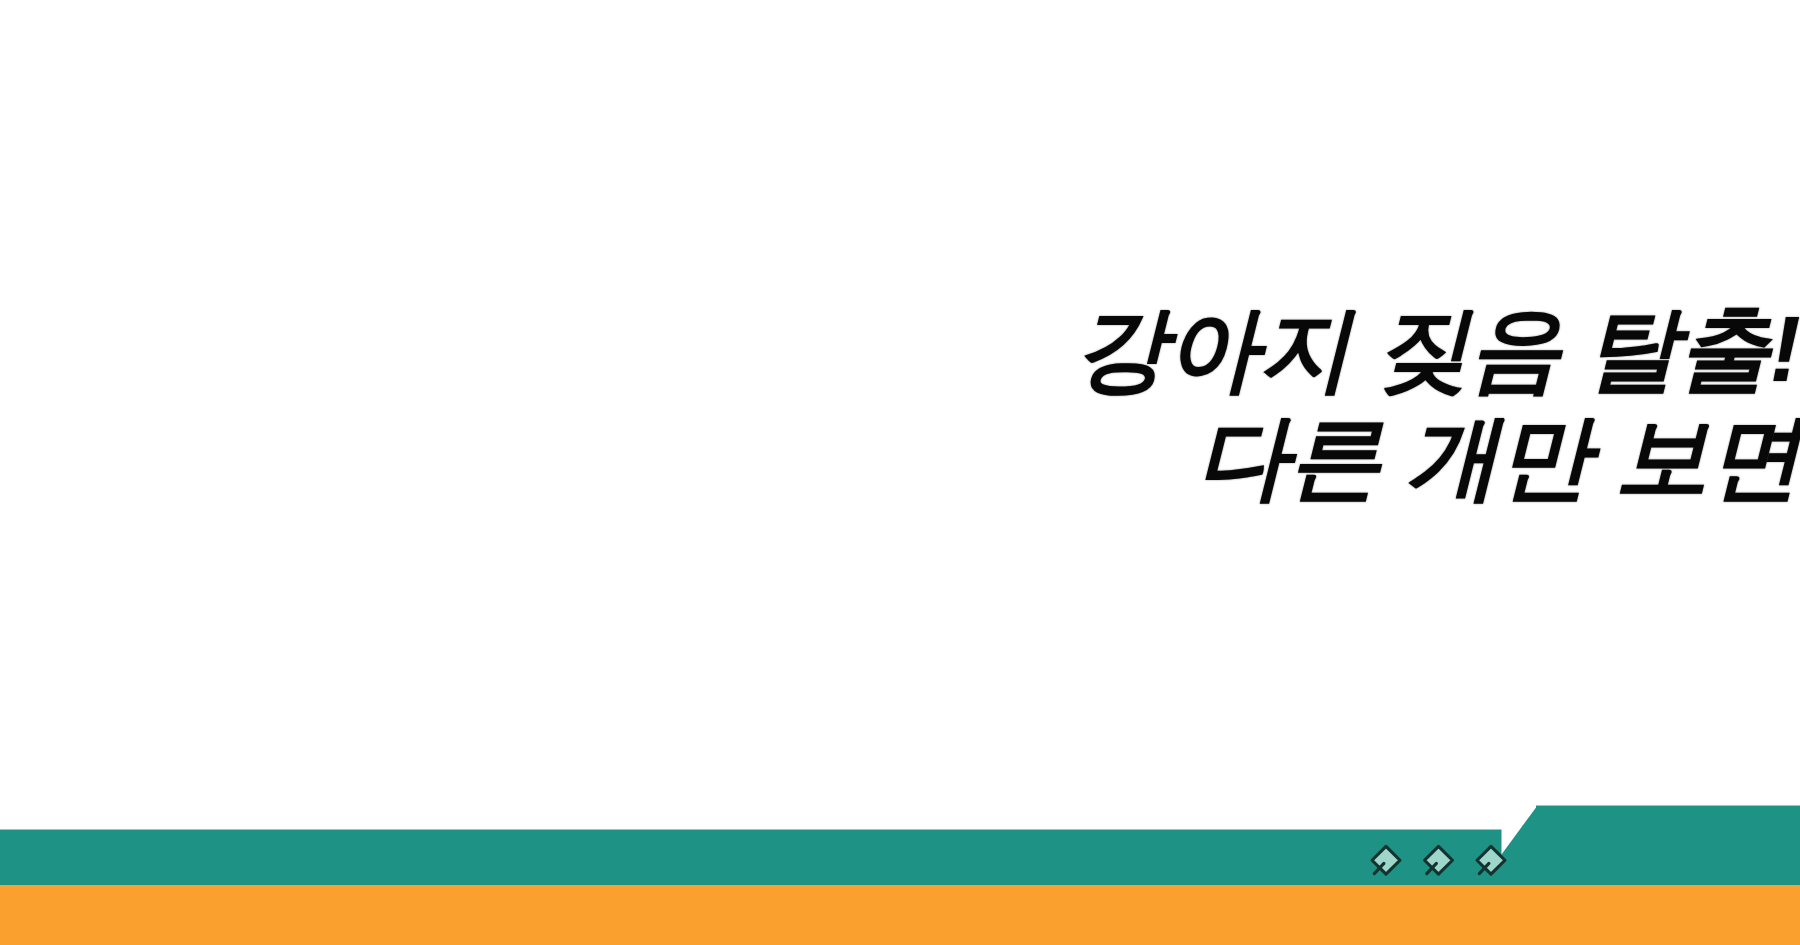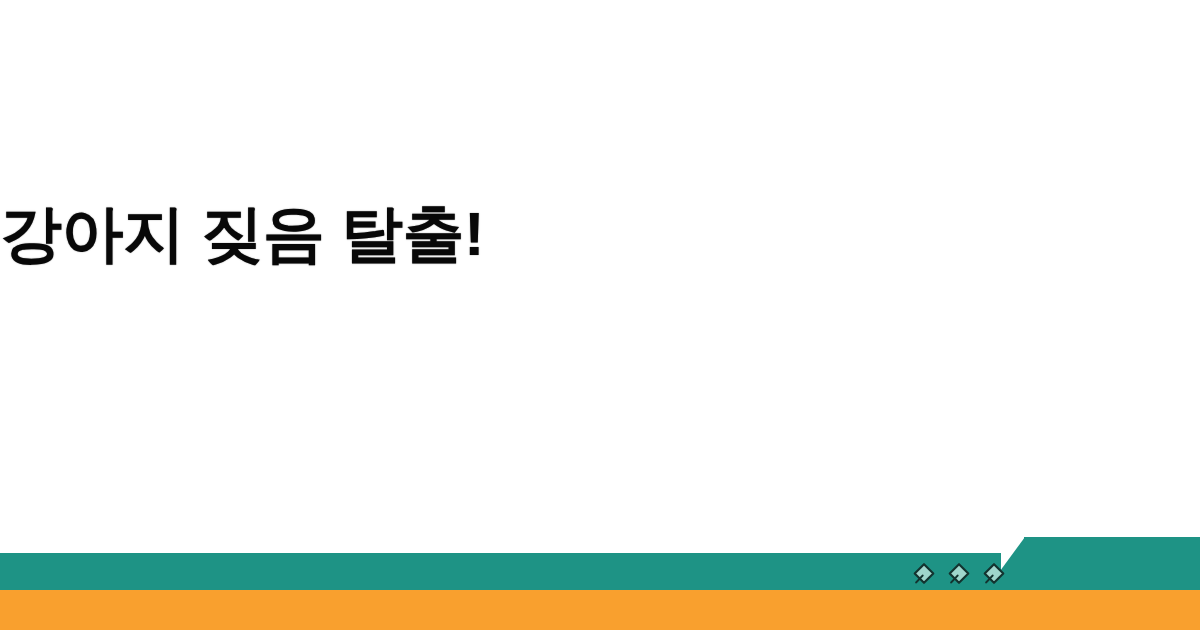--- a/index.html
+++ b/index.html
@@ -22,22 +22,23 @@
     background: #ffffff;
     overflow: hidden;
   }
 
   
   .title-block {
     position: absolute;
     left: 0;
     top: 198px;
     width: 1200px;
-    text-align: left;
+    text-align: right;
     user-select: none;
+    font-style: italic;
   }
 
   .title-line {
     display: block;
     font-family: "Liberation Sans", sans-serif;
     font-weight: 700;
     font-size: 62px;
     line-height: 72px;
     letter-spacing: -0.5px;
     color: #080808;
@@ -101,20 +102,21 @@
     height: 26px;
   }
 </style>
 </head>
 <body>
 
 <div class="card">
 
   <div class="title-block">
     <span class="title-line">강아지 짖음 탈출!</span>
+    <span class="title-line">다른 개만 보면</span>
   </div>
 
   <div class="band-teal-low"></div>
   <div class="band-teal-riser"></div>
   <div class="band-teal-step"></div>
 
   <div class="diamonds">
     <svg class="diamond-icon" viewBox="0 0 26 26">
       <path d="M13 3.2 L22.3 12.5 L13 21.8 L3.7 12.5 Z" fill="#9FD6CC" stroke="#13332F" stroke-width="2.1" stroke-linejoin="round"></path>
       <path d="M5.2 21.4 L11.6 14.6" stroke="#13332F" stroke-width="2.1" stroke-linecap="round"></path>

